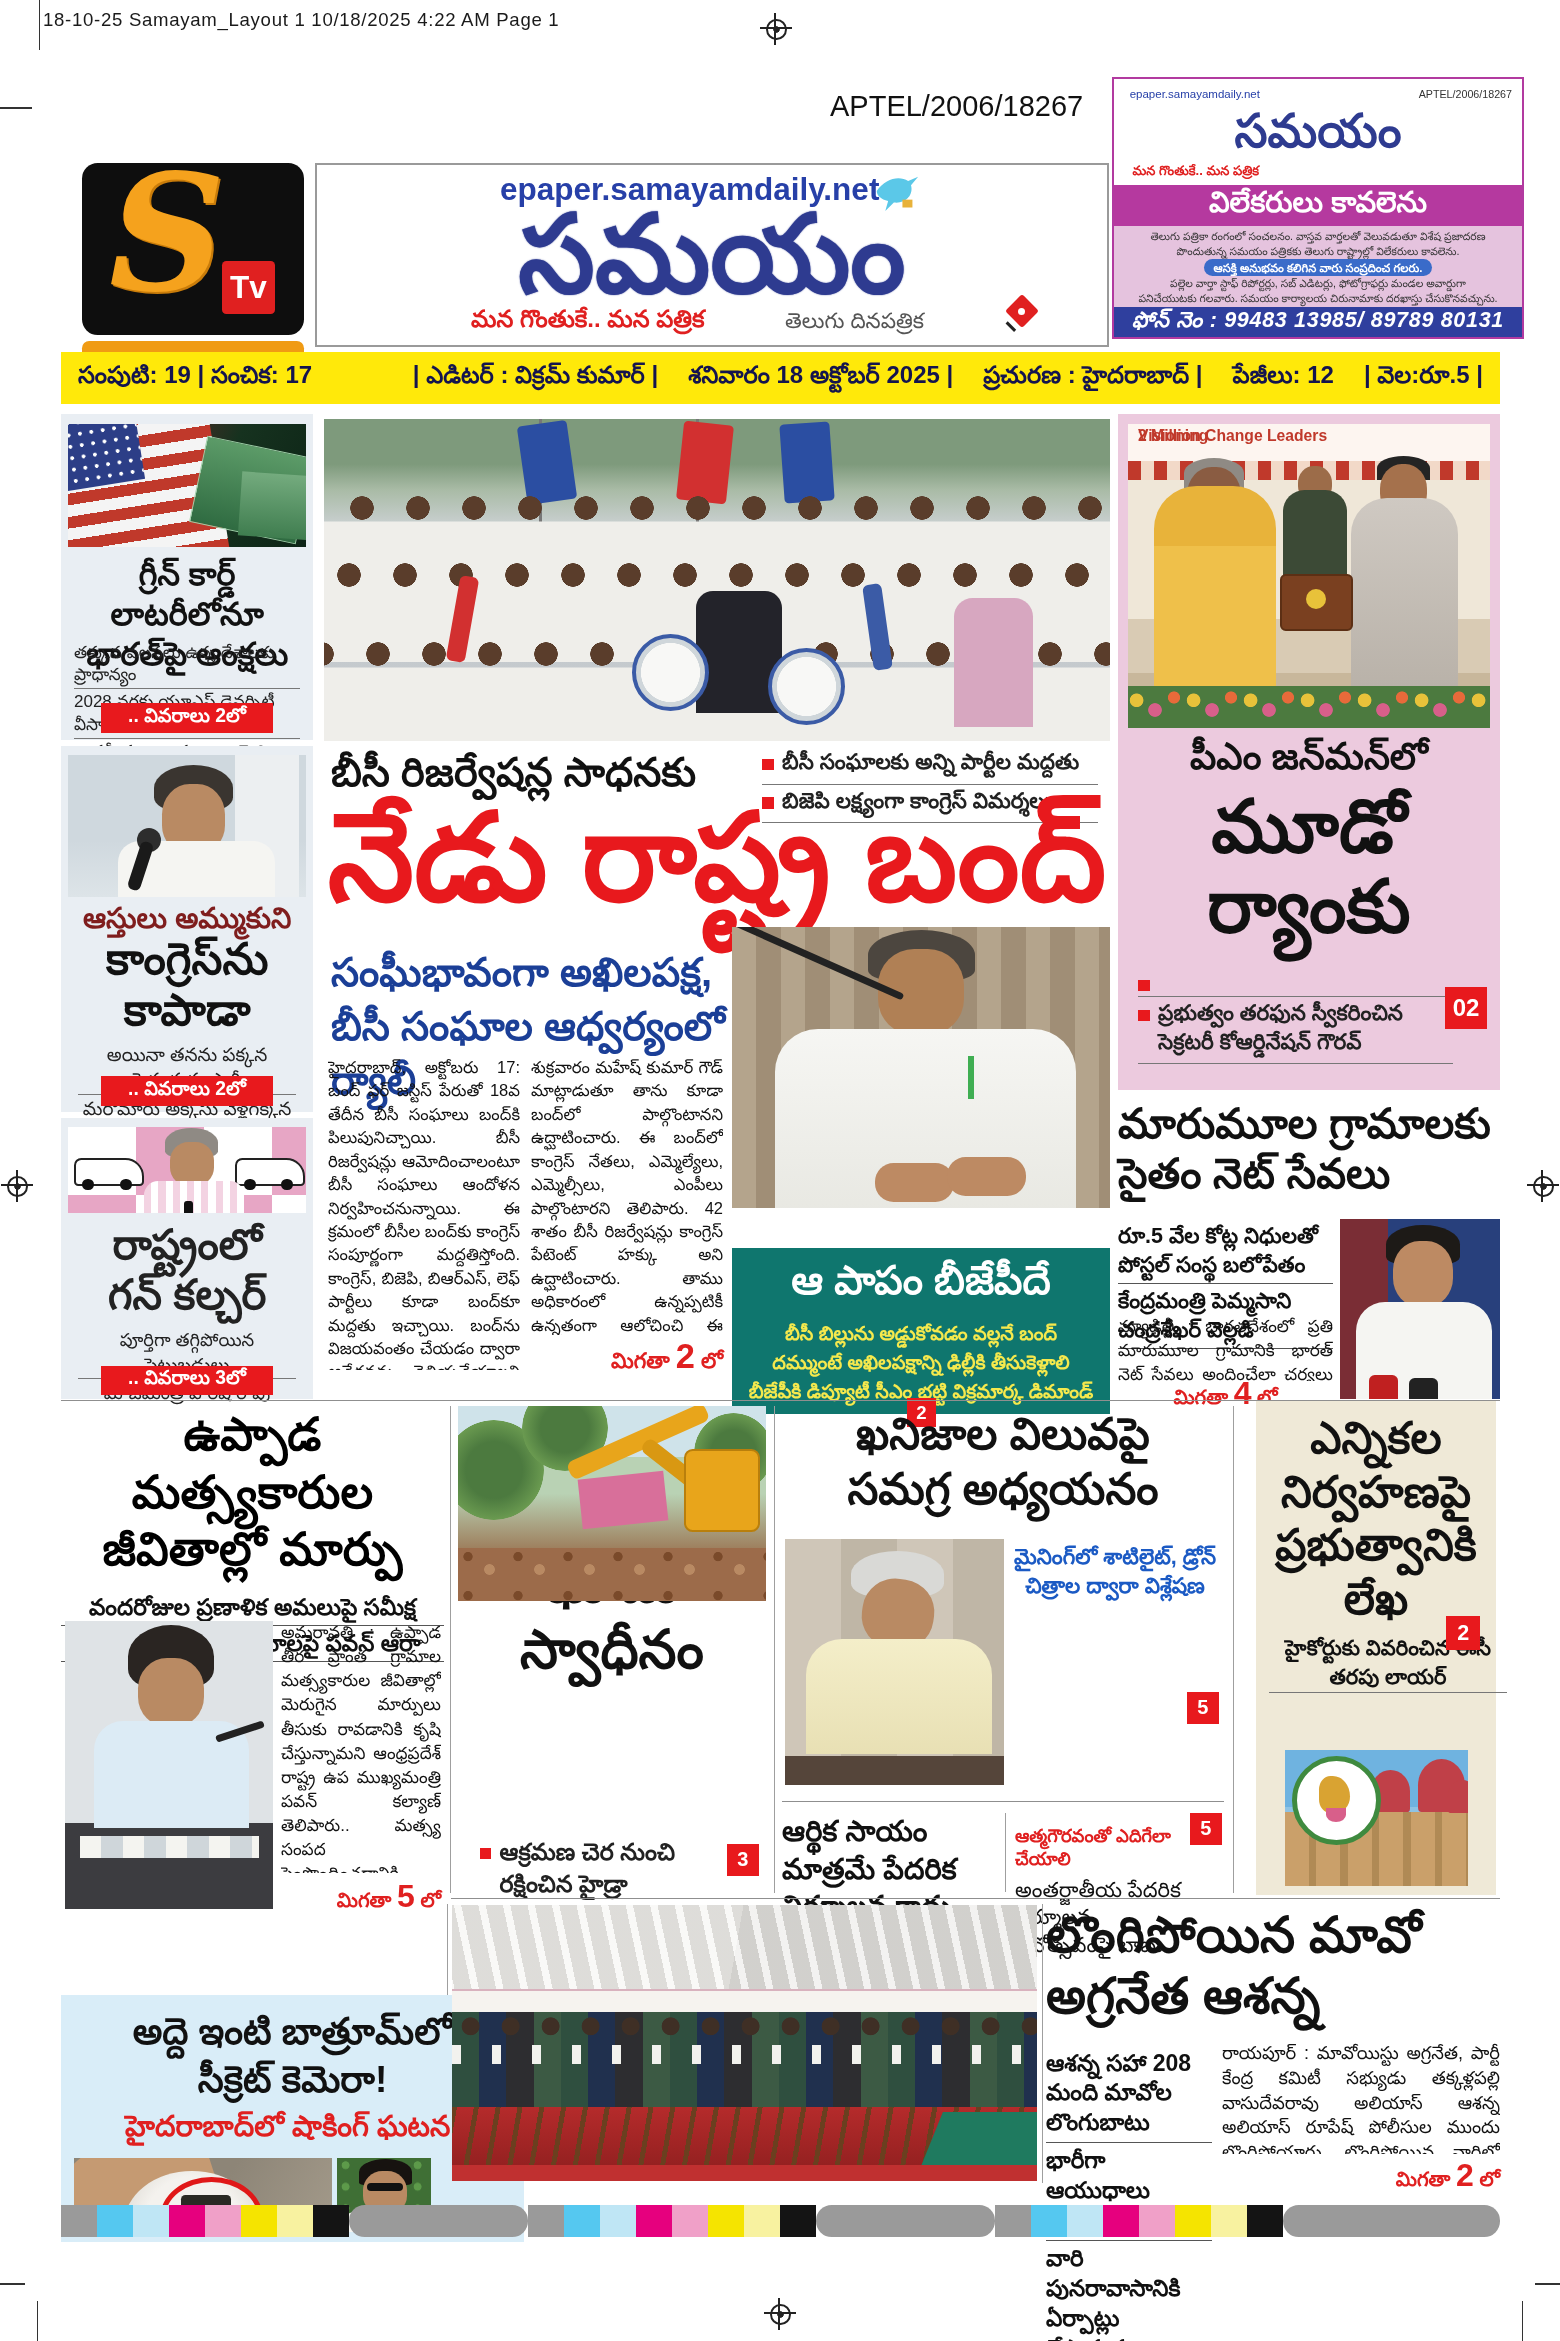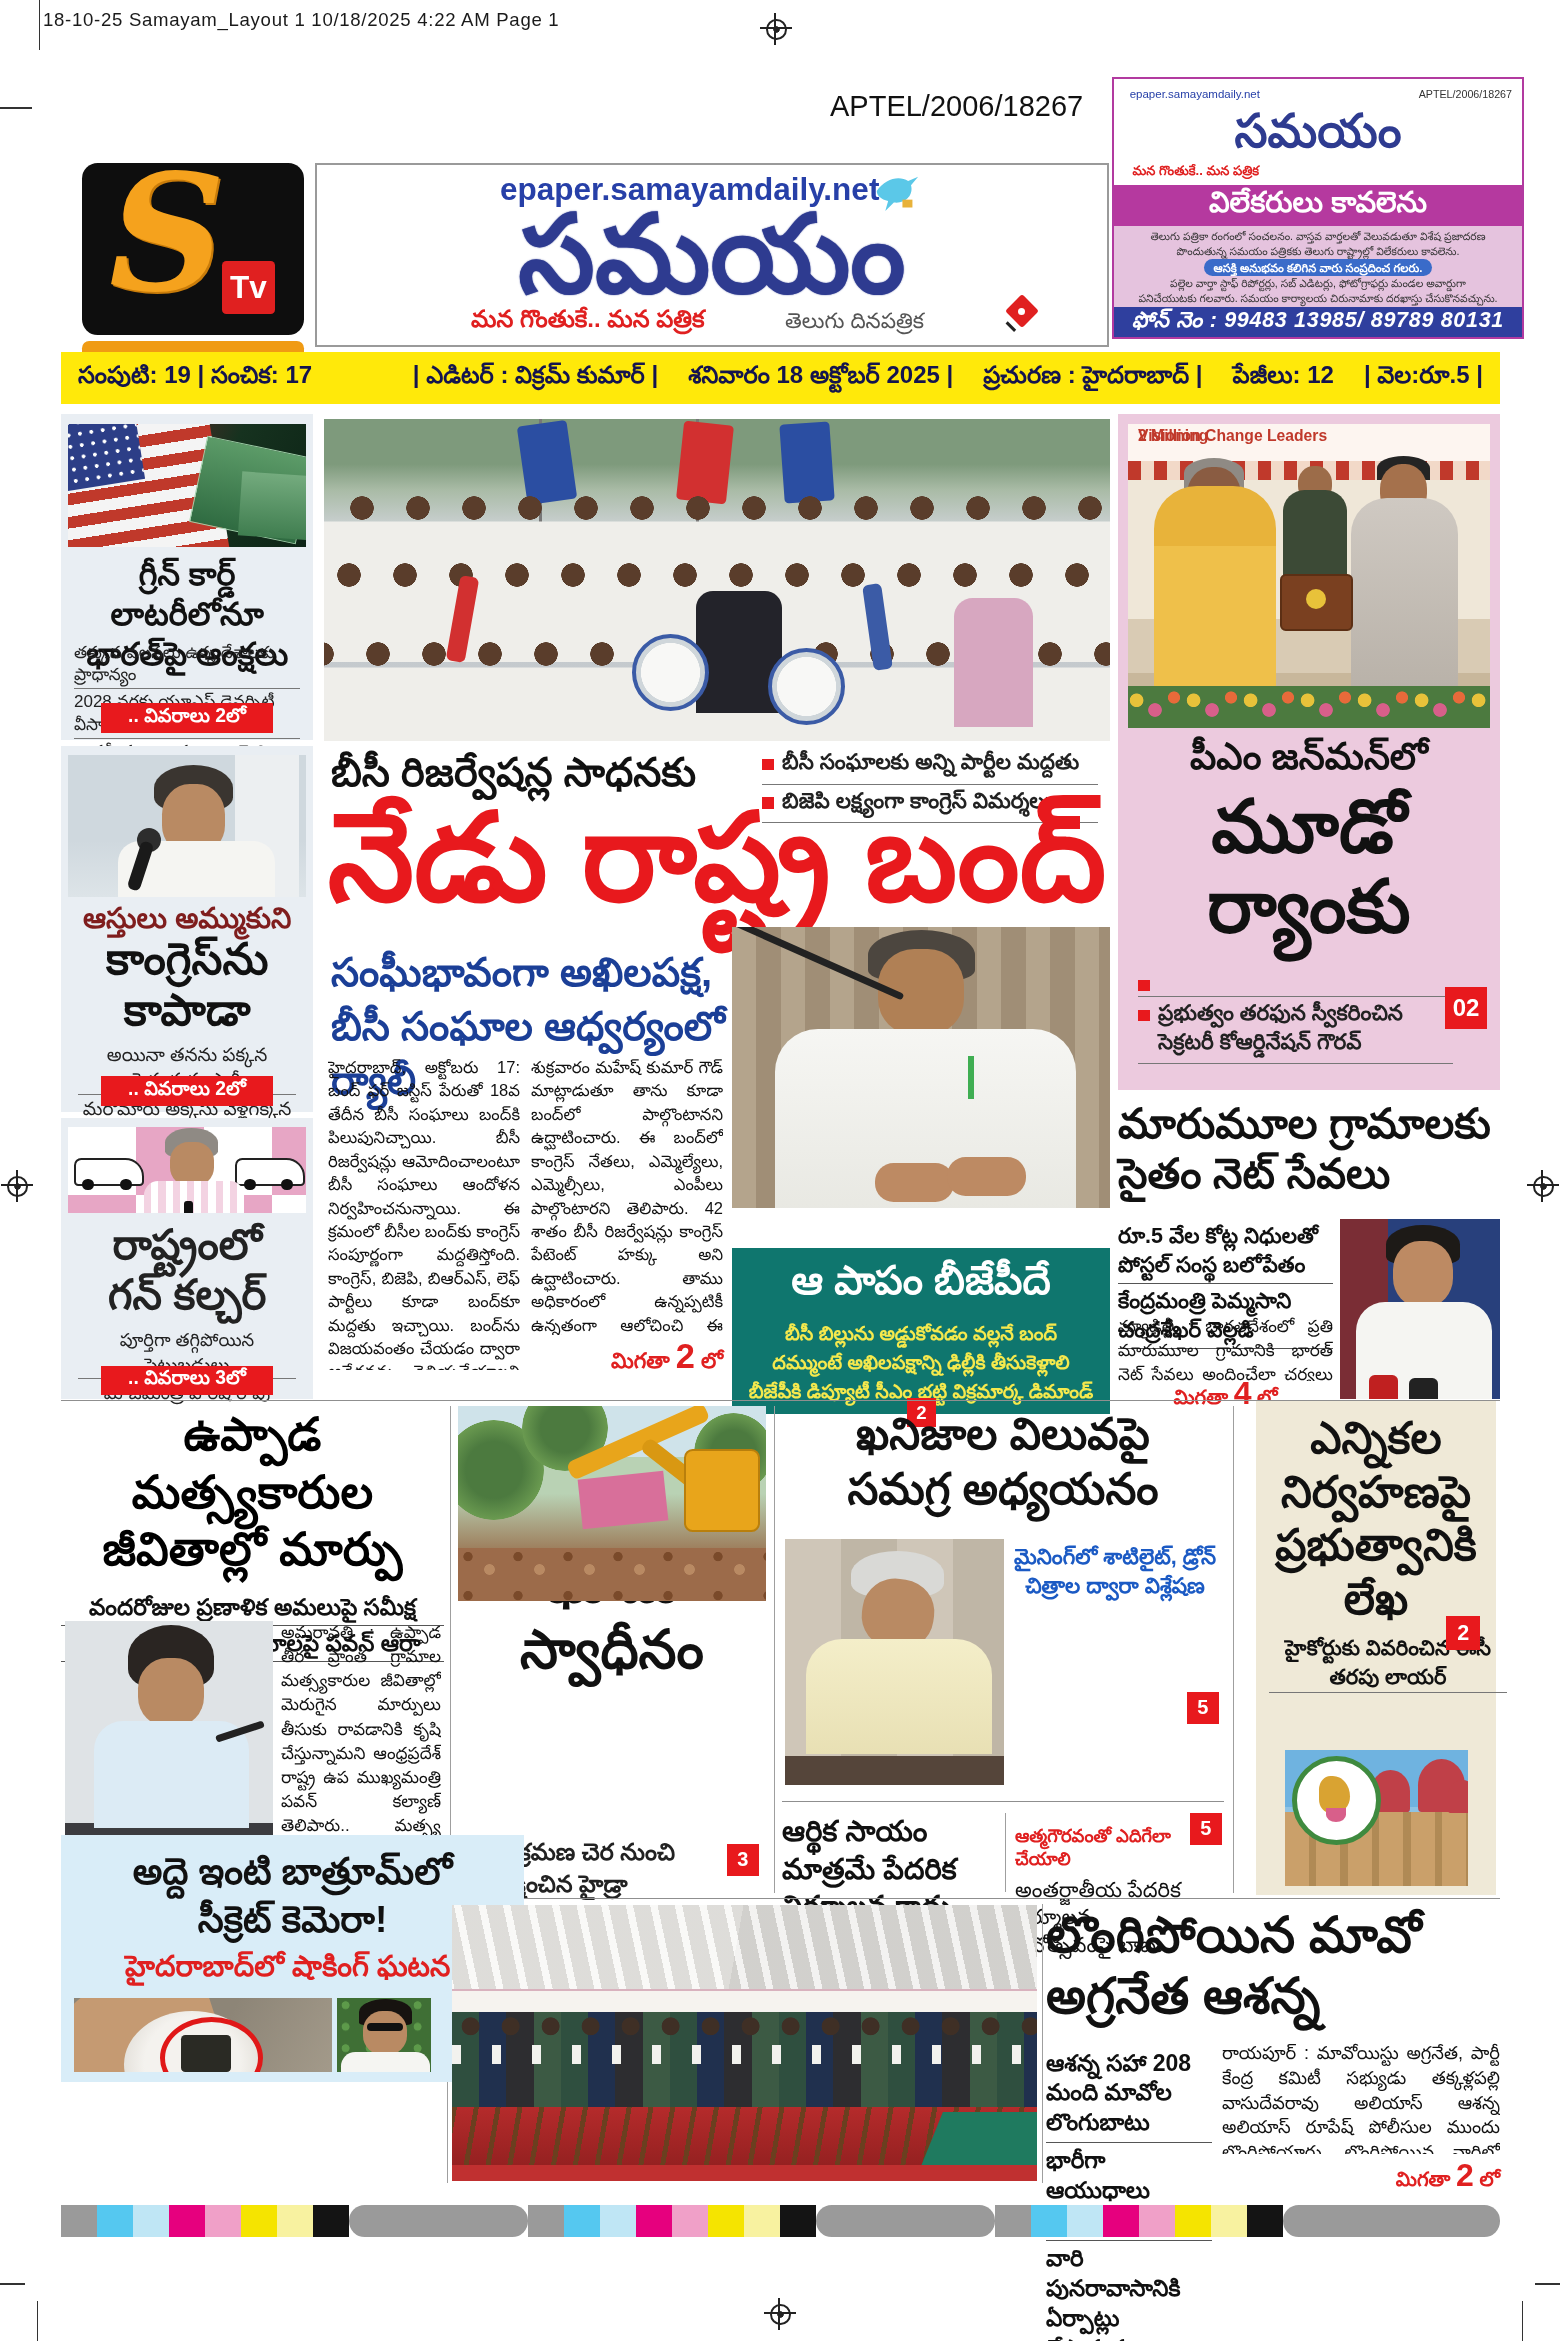--- a/index.html
+++ b/index.html
@@ -531,21 +531,21 @@
           <span class="ec-map"></span>
           <span class="ec-lotus"></span>
         </span>
     </div>
   </div>
 
   <div class="rule-h abs" style="left:451px;top:1898px;width:1049px;"></div>
   <div class="rule-v abs" style="left:447px;top:1904px;height:279px;"></div>
   <div class="rule-v abs" style="left:1042px;top:1904px;height:279px;"></div>
 
-  <div class="abs" style="left:61px;top:1835px;width:463px;height:247px;background:#d9edf8;">
+  <div class="abs" style="left:61px;top:1995px;width:463px;height:247px;background:#d9edf8;">
     <div class="center xbold pre" style="padding-top:13px;font-size:37px;line-height:1.3;color:#111;">అద్దె ఇంటి బాత్రూమ్‌లో
 సీక్రెట్ కెమెరా!</div>
     <div class="center bold" style="margin-top:5.7px;font-size:29px;color:#e02020;">హైదరాబాద్‌లో షాకింగ్ ఘటన!</div>
     <div class="pbadge" style="right:8.6px;top:115px;width:34px;height:34px;font-size:20px;">02</div>
     <div class="photo camphoto" style="left:13px;top:163px;width:258px;height:74px;">
       <span class="cp-hand"></span>
       <span class="cp-dome"></span>
       <span class="cp-chip"></span>
       <span class="cp-ring"></span>
 

